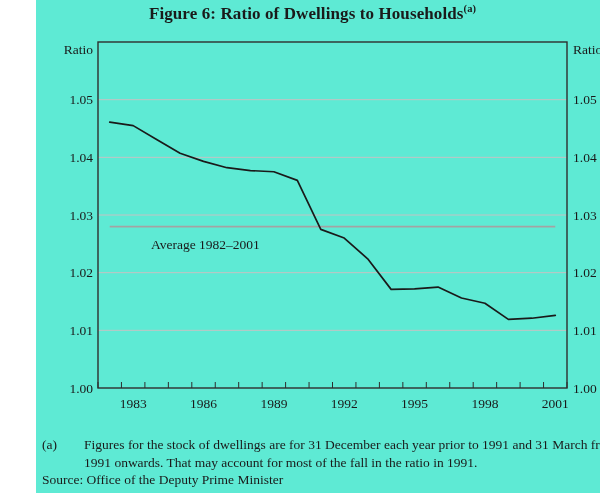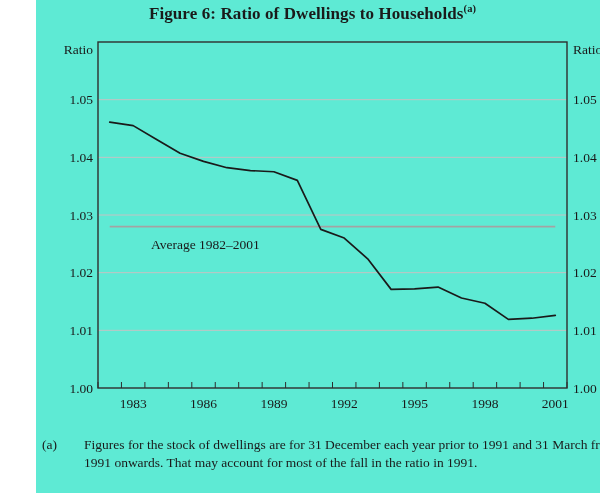--- a/index.html
+++ b/index.html
@@ -83,14 +83,15 @@
       <text x="537" y="104.36666666666663" font-size="13.5" text-anchor="start" fill="#1a1a1a">1.05</text>
       <text x="57" y="54" font-size="13.5" text-anchor="end" fill="#1a1a1a">Ratio</text>
       <text x="537" y="54" font-size="13.5" text-anchor="start" fill="#1a1a1a">Ratio</text>
     </svg>
 
   <div class="footnote">
     <span class="fn-marker">(a)</span>
     <div class="fn-text">Figures for the stock of dwellings are for 31 December each year prior to 1991 and 31 March from 1991 onwards. That may account for most of the fall in the ratio in 1991.</div>
   </div>
 
+  <div class="source">Source: Office of the Deputy Prime Minister</div>
 
 </div>
 
 </body></html>

